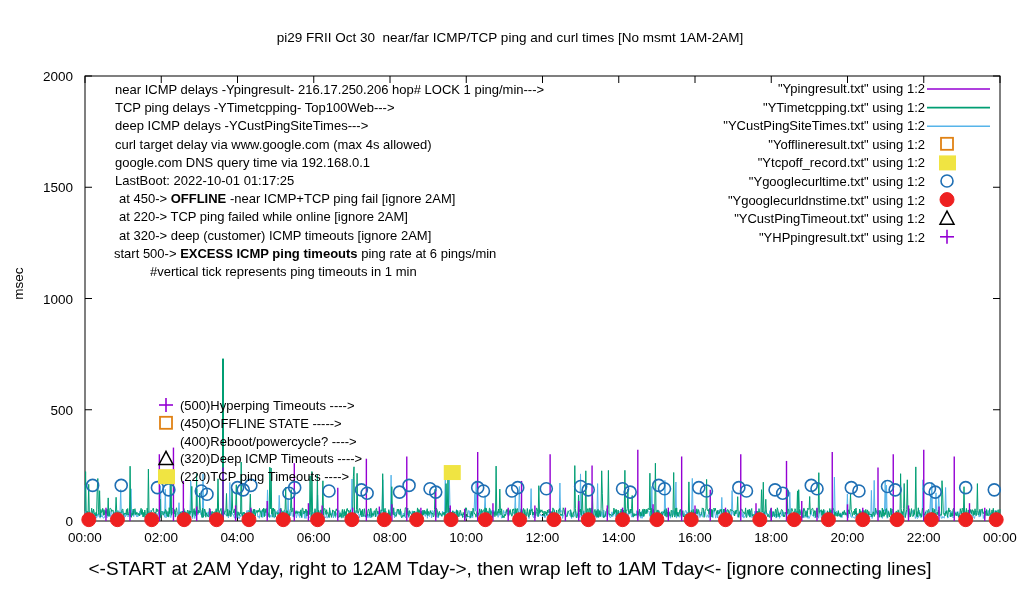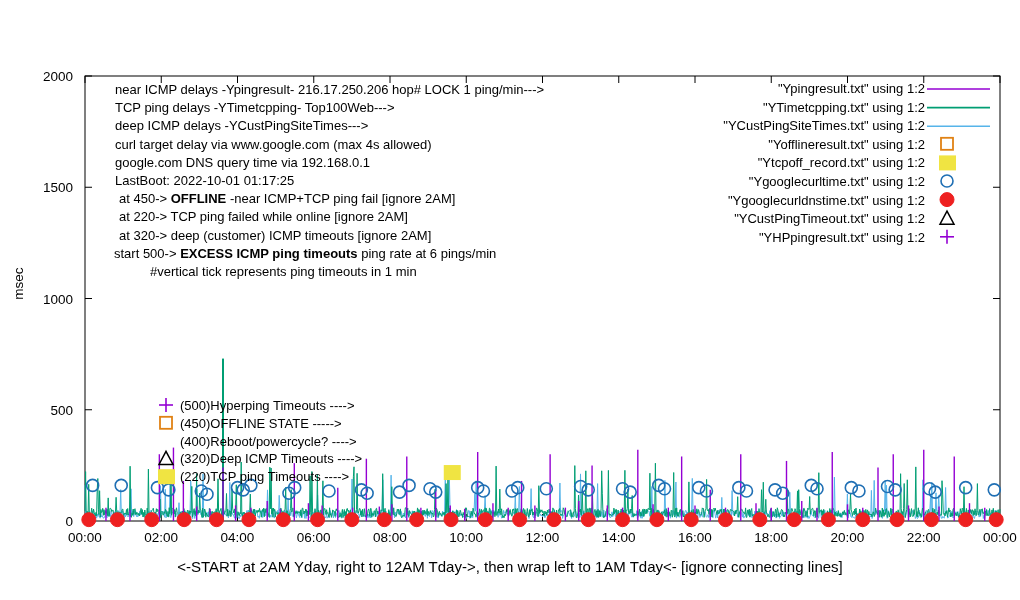--- a/index.html
+++ b/index.html
@@ -6,30 +6,31 @@
   body{width:1020px;height:600px;overflow:hidden;
        font-family:"Liberation Sans","DejaVu Sans",sans-serif;color:#000;}
   #root{position:relative;width:1020px;height:600px;}
   .abs{position:absolute;}
   #chart-title{left:0;top:30px;width:1020px;text-align:center;font-size:13.5px;color:#000;white-space:pre;}
   #plot-svg{left:0;top:0;}
   .txt{font-size:13px;fill:#000;}
   .tick-label{font-size:13.5px;fill:#000;}
   .legend-label{font-size:13px;fill:#000;}
   .keylab{font-size:13px;fill:#000;}
-  #xcaption{left:0;top:558px;width:1020px;text-align:center;font-size:15px;white-space:pre;}
+  #xcaption{left:0;top:558px;width:1020px;text-align:center;font-size:19px;white-space:pre;}
   #ylabel{left:2px;top:276px;width:18px;text-align:center;font-size:13.5px;
           transform-origin:center center;}
   #ylabel span{display:inline-block;transform:rotate(-90deg);white-space:nowrap;}
 </style>
 </head>
 <body>
 
 <div id="root">
 
+  <div class="abs" id="chart-title">pi29 FRII Oct 30  near/far ICMP/TCP ping and curl times [No msmt 1AM-2AM]</div>
 
   <div class="abs" id="ylabel">
     <span>msec</span>
   </div>
 
   <svg id="plot-svg" class="abs" width="1020" height="600">
     <g id="g-axes">
         <rect x="85" y="76" width="915" height="445" fill="none" stroke="#000" stroke-width="1"></rect>
         <line x1="85" y1="521" x2="92" y2="521" stroke="#000" stroke-width="1"></line>
         <line x1="993" y1="521" x2="1000" y2="521" stroke="#000" stroke-width="1"></line>

